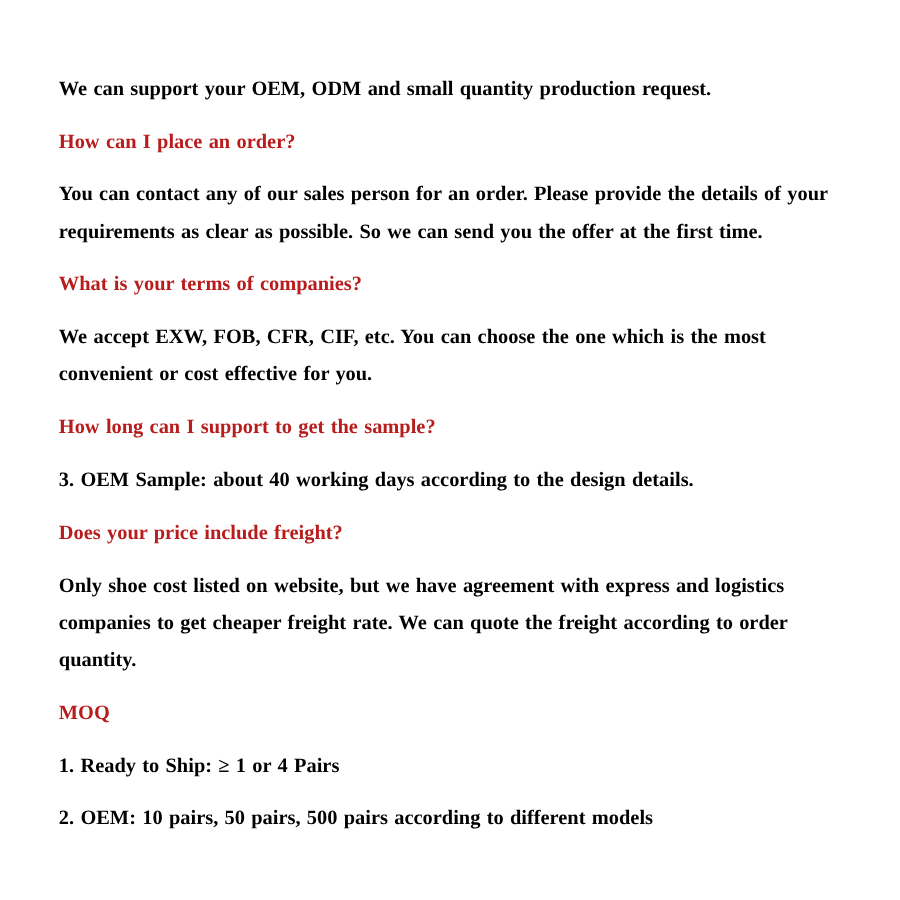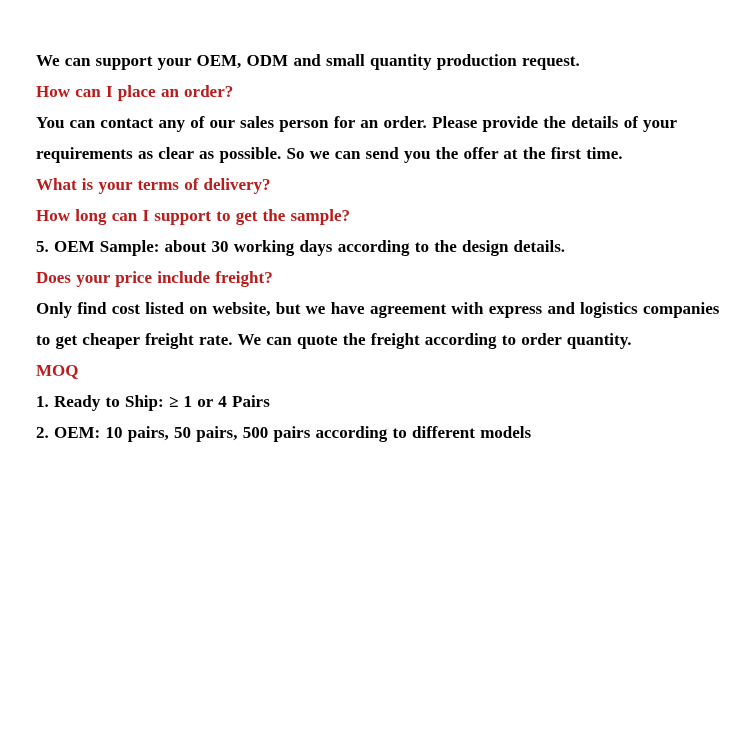--- a/index.html
+++ b/index.html
@@ -12,40 +12,41 @@
     height: 750px;
     overflow: hidden;
     font-family: "Liberation Serif", serif;
   }
   .faq-wrap {
     box-sizing: border-box;
     width: 750px;
     padding: 45px 26px 20px 36px;
   }
   .faq-wrap p {
-    margin: 0;
+    margin: 13px;
     padding: 0;
     font-size: 17px;
     font-weight: 700;
     line-height: 31px;
     color: #000000;
     word-spacing: 1px;
   }
   .faq-wrap p.q {
     color: #b91c1c;
   }
 </style>
 </head>
 <body>
 
 <div class="faq-wrap">
   <p class="a">We can support your OEM, ODM and small quantity production request.</p>
   <p class="q">How can I place an order?</p>
   <p class="a">You can contact any of our sales person for an order. Please provide the details of your requirements as clear as possible. So we can send you the offer at the first time.</p>
-  <p class="q">What is your terms of delivery?</p>
+  <p class="q">What is your terms of companies?</p>
+  <p class="a">We accept EXW, FOB, CFR, CIF, etc. You can choose the one which is the most convenient or cost effective for you.</p>
   <p class="q">How long can I support to get the sample?</p>
-  <p class="a">5. OEM Sample: about 30 working days according to the design details.</p>
+  <p class="a">3. OEM Sample: about 40 working days according to the design details.</p>
   <p class="q">Does your price include freight?</p>
-  <p class="a">Only find cost listed on website, but we have agreement with express and logistics companies to get cheaper freight rate. We can quote the freight according to order quantity.</p>
+  <p class="a">Only shoe cost listed on website, but we have agreement with express and logistics companies to get cheaper freight rate. We can quote the freight according to order quantity.</p>
   <p class="q">MOQ</p>
   <p class="a">1. Ready to Ship: ≥ 1 or 4 Pairs</p>
   <p class="a">2. OEM: 10 pairs, 50 pairs, 500 pairs according to different models</p>
 </div>
 
 </body></html>

